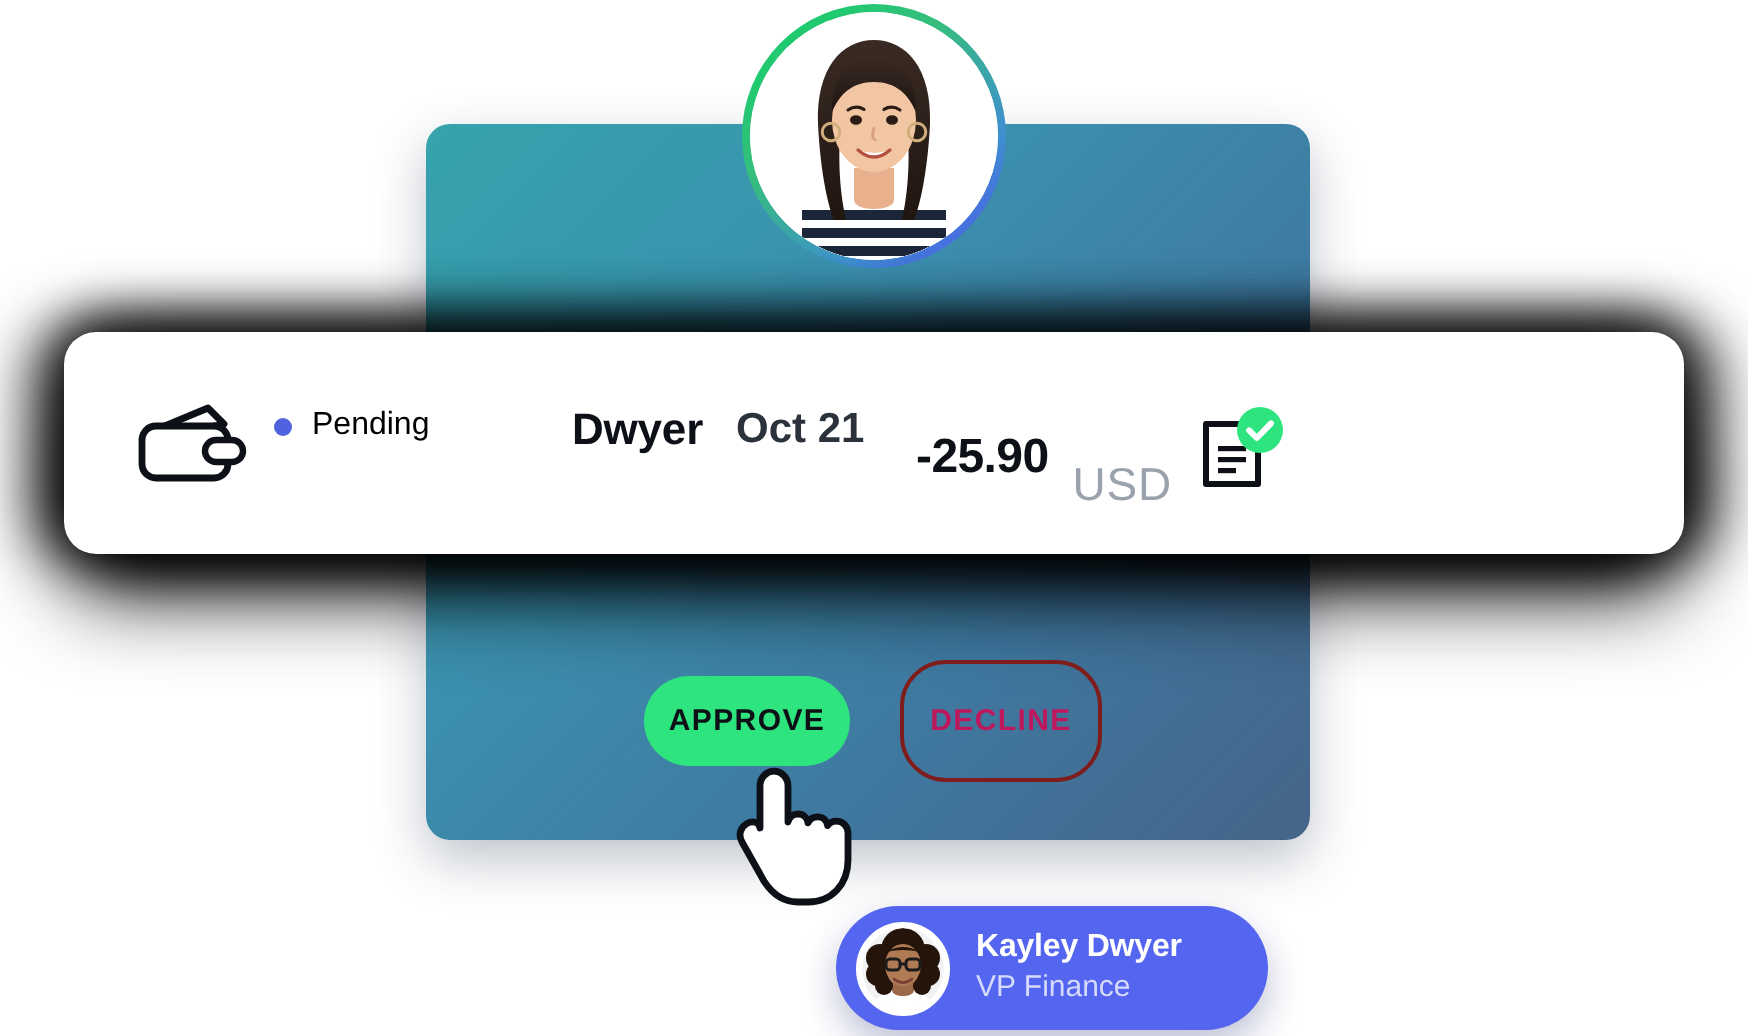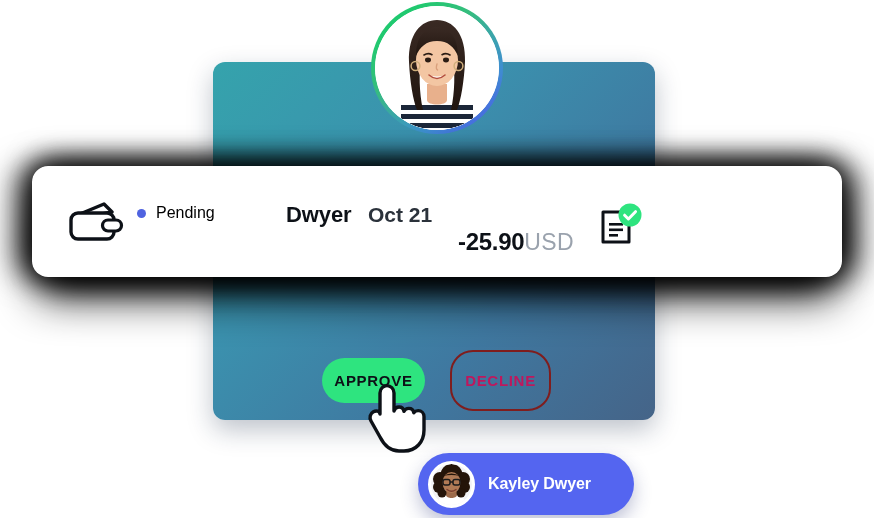--- a/index.html
+++ b/index.html
@@ -124,22 +124,22 @@
     top: 37px;
     font-size: 21px;
     color: #2b323b;
     font-weight: bold;
   }
   .amount-wrap {
     position: absolute;
     left: 426px;
     top: 35px;
     display: flex;
-    align-items: flex-end;
-    gap: 0;
+    align-items: center;
+    gap: 12px;
   }
   .amount {
     font-size: 24px;
     font-weight: 700;
     color: #0d1117;
     letter-spacing: -0.3px;
   }
   .currency {
     font-size: 23px;
     color: #9aa2ad;
@@ -184,21 +184,20 @@
     align-items: center;
     gap: 25px;
   }
   .btn {
     border: none;
     cursor: pointer;
     font-family: "Liberation Sans", sans-serif;
     font-weight: 700;
     letter-spacing: 0.7px;
     font-size: 15px;
-    margin-top: 20px;
   }
   .btn-approve {
     background: #2ee47f;
     color: #0d1117;
     border-radius: 23px;
     width: 103px;
     height: 45px;
   }
   .btn-decline {
     background: transparent;
@@ -402,16 +401,17 @@
             <rect x="12" y="15.5" width="7" height="5.5" rx="2"></rect>
             <rect x="22" y="15.5" width="7" height="5.5" rx="2"></rect>
             <path d="M19 18 h3"></path>
           </g>
           <path d="M16 25.5 q4.5 3.6 9 0" stroke="#7a3f30" stroke-width="1.4" fill="none" stroke-linecap="round"></path>
         </g>
       </svg>
     </div>
     <div class="chip-text">
       <div class="chip-name">Kayley Dwyer</div>
+      <div class="chip-role">VP Finance</div>
     </div>
   </div>
 
 </div>
 
 </body></html>

